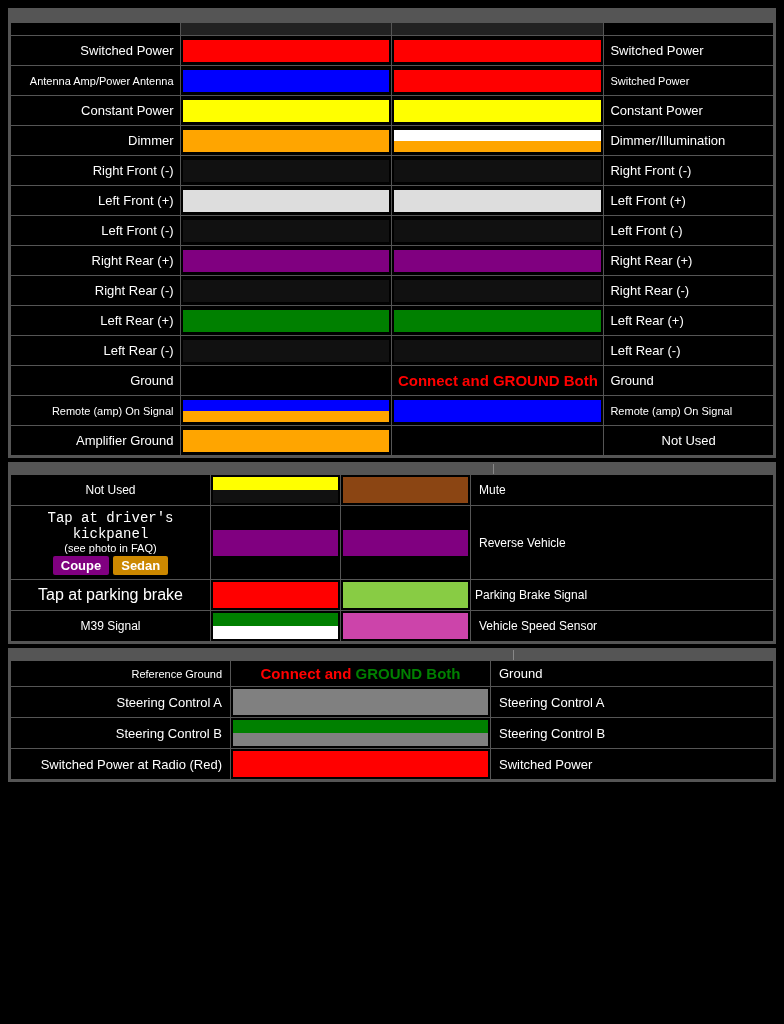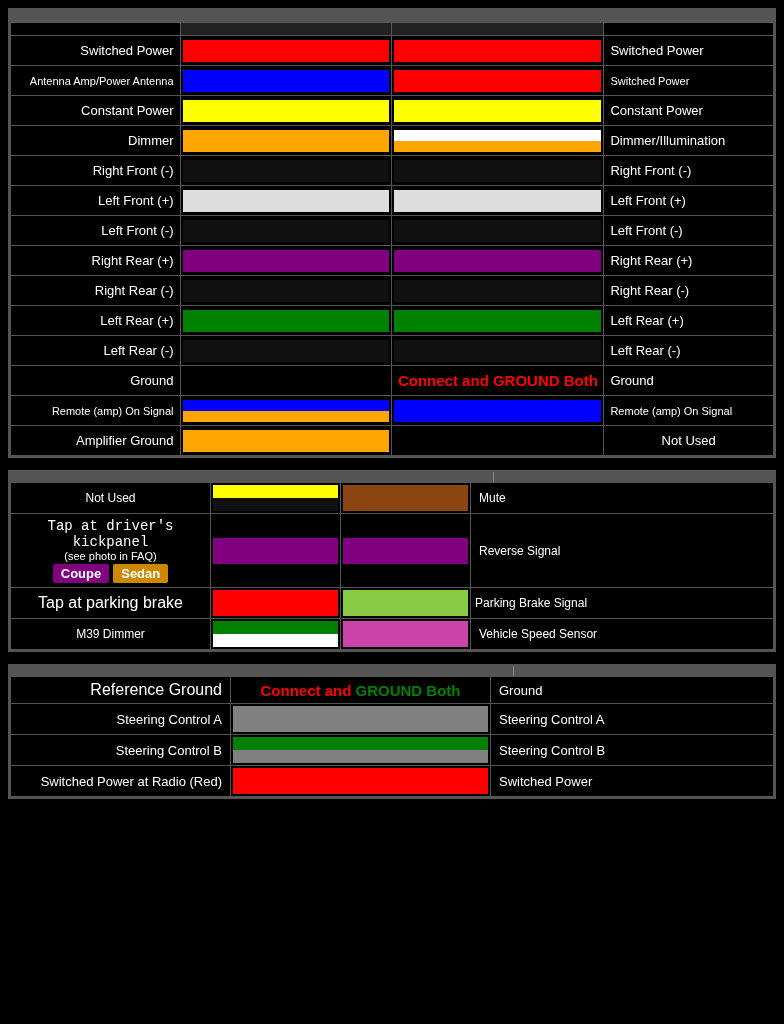--- a/index.html
+++ b/index.html
@@ -9,21 +9,21 @@
       width: 784px;
       min-height: 1024px;
       color: #fff;
       font-size: 13px;
     }
 
     .page {
       padding: 8px;
       display: flex;
       flex-direction: column;
-      gap: 12px;
+      gap: 4px;
     }
 
     
     .section {
       border: 2px solid #555;
       background: #000;
     }
 
     .section-header {
       background: #555;
@@ -296,35 +296,35 @@
                 <span class="badge-sedan">Sedan</span>
               </div>
             </td>
             <td style="width: 130px; padding: 2px;">
               <div style="background: purple; height: 13px; width: 100%;"></div>
               <div style="background: purple; height: 13px; width: 100%;"></div>
             </td>
             <td style="width: 130px; padding: 2px;">
               <div style="background: purple; height: 26px; width: 100%;"></div>
             </td>
-            <td style="text-align: left; padding-left: 8px; background: rgb(0, 0, 0); color: rgb(255, 255, 255); font-size: 12px;">Reverse Signal</td>
+            <td style="text-align: left; padding-left: 8px; background: rgb(0, 0, 0); color: rgb(255, 255, 255); font-size: 12px;">Reverse Vehicle</td>
           </tr>
           <tr>
             <td style="width: 200px; text-align: center; background: rgb(0, 0, 0); color: rgb(255, 255, 255); font-size: 16px; padding: 4px;">Tap at parking brake</td>
             <td style="width: 130px; padding: 2px;">
               <div style="background: red; height: 13px; width: 100%;"></div>
               <div style="background: red; height: 13px; width: 100%;"></div>
             </td>
             <td style="width: 130px; padding: 2px;">
               <div style="background: rgb(136, 204, 68); height: 26px; width: 100%;"></div>
             </td>
             <td style="text-align: left; padding-left: 4px; background: rgb(0, 0, 0); color: rgb(255, 255, 255); font-size: 12px;">Parking Brake Signal</td>
           </tr>
           <tr>
-            <td style="width: 200px; text-align: center; background: rgb(0, 0, 0); color: rgb(255, 255, 255); font-size: 12px; padding: 4px;">M39 Dimmer</td>
+            <td style="width: 200px; text-align: center; background: rgb(0, 0, 0); color: rgb(255, 255, 255); font-size: 12px; padding: 4px;">M39 Signal</td>
             <td style="width: 130px; padding: 2px;">
               <div style="background: green; height: 13px; width: 100%;"></div>
               <div style="background: white; height: 13px; width: 100%;"></div>
             </td>
             <td style="width: 130px; padding: 2px;">
               <div style="background: rgb(204, 68, 170); height: 26px; width: 100%;"></div>
             </td>
             <td style="text-align: left; padding-left: 8px; background: rgb(0, 0, 0); color: rgb(255, 255, 255); font-size: 12px;">Vehicle Speed Sensor</td>
           </tr>
         </tbody>
@@ -332,21 +332,21 @@
   </div>
 
   <div class="section">
     <div style="display:flex; background:#555;">
       <div style="flex:1; text-align:center; font-weight:bold; font-size:14px; padding:5px; border-right:1px solid #888;"></div>
       <div style="flex:0 0 260px; text-align:center; font-weight:bold; font-size:14px; padding:5px;"></div>
     </div>
     <table>
       <tbody id="steering-tbody">
       <tr>
-            <td style="width: 220px; text-align: right; padding: 4px 8px 4px 4px; background: rgb(0, 0, 0); color: rgb(255, 255, 255); font-size: 16px;">Reference Ground</td>
+            <td style="width: 220px; text-align: right; padding: 4px 8px 4px 4px; background: rgb(0, 0, 0); color: rgb(255, 255, 255); font-size: 11px;">Reference Ground</td>
             <td style="width: 260px; padding: 4px; text-align: center; background: rgb(0, 0, 0);"><span style="color: red; font-weight: bold; font-size: 15px;">Connect and </span><span style="color: green; font-weight: bold; font-size: 15px;">GROUND Both</span></td>
             <td style="text-align: left; padding-left: 8px; background: rgb(0, 0, 0); color: rgb(255, 255, 255); font-size: 13px;">Ground</td>
           </tr>
           <tr>
             <td style="width: 220px; text-align: right; padding: 4px 8px 4px 4px; background: rgb(0, 0, 0); color: rgb(255, 255, 255); font-size: 13px;">Steering Control A</td>
             <td style="width: 260px; padding: 2px;">
               <div style="background: gray; height: 13px; width: 100%;"></div>
               <div style="background: gray; height: 13px; width: 100%;"></div>
             </td>
             <td style="text-align: left; padding-left: 8px; background: rgb(0, 0, 0); color: rgb(255, 255, 255); font-size: 13px;">Steering Control A</td>

